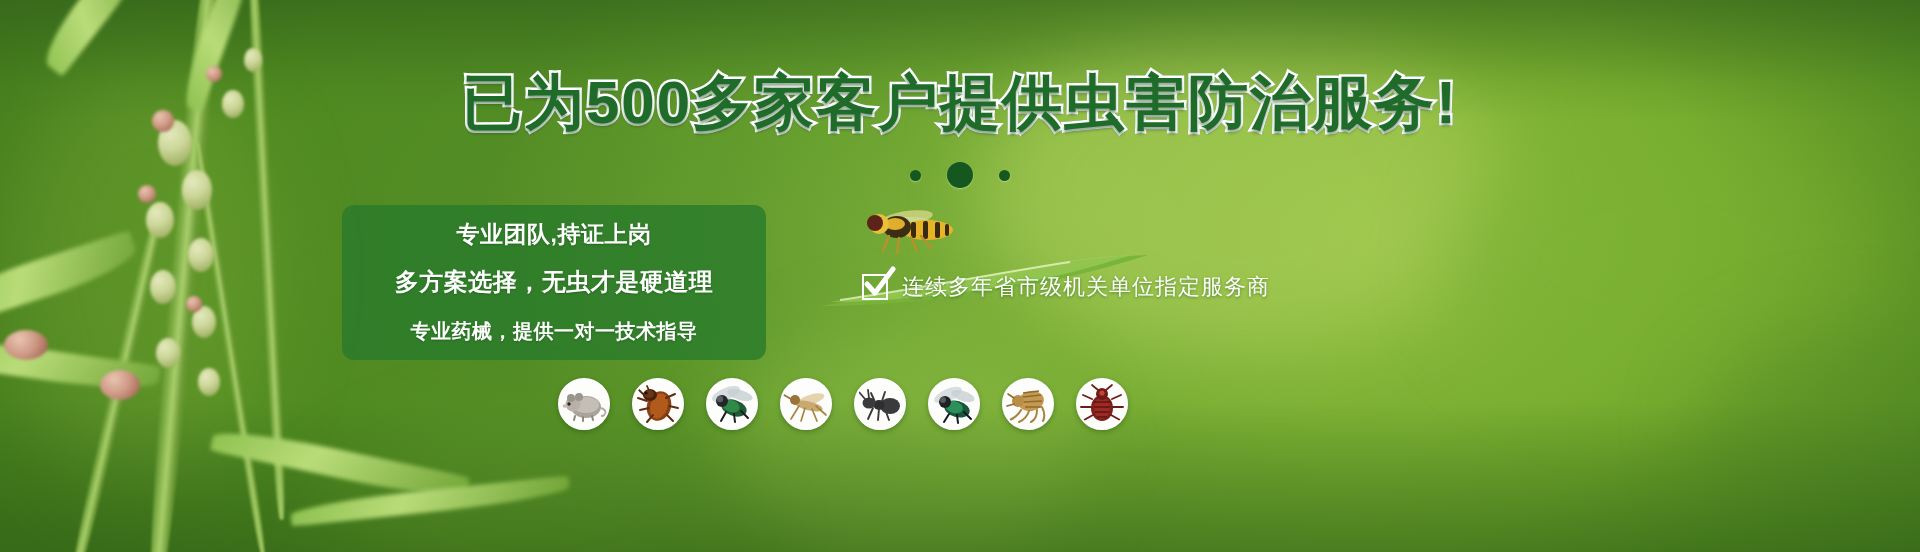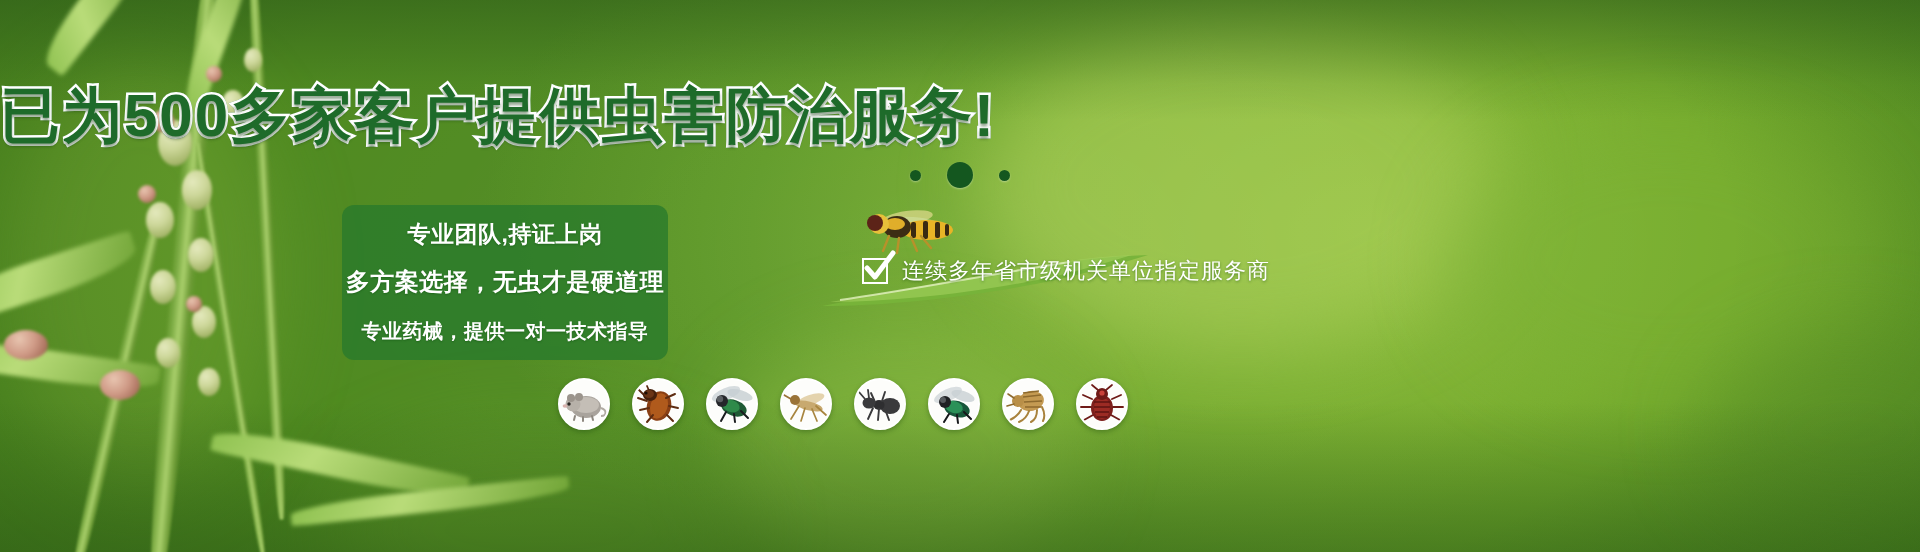--- a/index.html
+++ b/index.html
@@ -62,21 +62,22 @@
     background:radial-gradient(circle at 35% 30%, #e4e9bd 0%, #cdd79a 40%, #a8b86d 75%, #7e9150 100%);
     filter:blur(1.4px);
   }
   .bud.pink {
     background:radial-gradient(circle at 35% 30%, #e8c5b0 0%, #cf9a86 45%, #a9705d 80%, #7e5143 100%);
   }
 
   
   .headline {
     position:absolute;
-    left:0; right:0; top:86px;
+    left:0; right:0; top:73px;
+    text-align:center;
     font-size:60px;
     font-weight:700;
     letter-spacing:2px;
     line-height:1;
     color:#1e6b2a;
     -webkit-text-stroke:5px #ffffff;
     paint-order:stroke fill;
     text-shadow:
       0 3px 3px rgba(20,60,15,0.45),
       0 0 2px rgba(255,255,255,0.9);
@@ -96,21 +97,21 @@
     z-index:6;
   }
   .dot { background:#14571f; border-radius:50%; box-shadow:0 1px 2px rgba(255,255,255,0.35); }
   .dot.small { width:11px; height:11px; }
   .dot.big   { width:26px; height:26px; }
 
   
   .panel {
     position:absolute;
     left:342px; top:205px;
-    width:326px; height:155px;
+    width:424px; height:155px;
     background:rgba(40,122,44,0.78);
     border-radius:12px 12px 12px 12px;
     z-index:5;
     display:flex; flex-direction:column;
     align-items:center; justify-content:center;
     padding:6px 0 8px 0;
   }
   .panel .ln {
     color:#ffffff;
     white-space:nowrap;
@@ -124,21 +125,21 @@
   .blade {
     position:absolute;
     left:820px; top:250px;
     width:330px; height:60px;
     z-index:4;
   }
   .fly { position:absolute; left:855px; top:205px; width:110px; height:55px; z-index:5; }
 
   
   .bullets {
-    position:absolute; left:862px; top:256px;
+    position:absolute; left:862px; top:272px;
     z-index:6;
     display:flex; flex-direction:column; gap:20px;
   }
   .bullet { display:flex; align-items:center; gap:14px; }
   .chkbox {
     width:26px; height:26px; flex:0 0 26px;
     border:2px solid #ffffff;
     position:relative;
   }
   .chkbox svg { position:absolute; left:-2px; top:-10px; }

